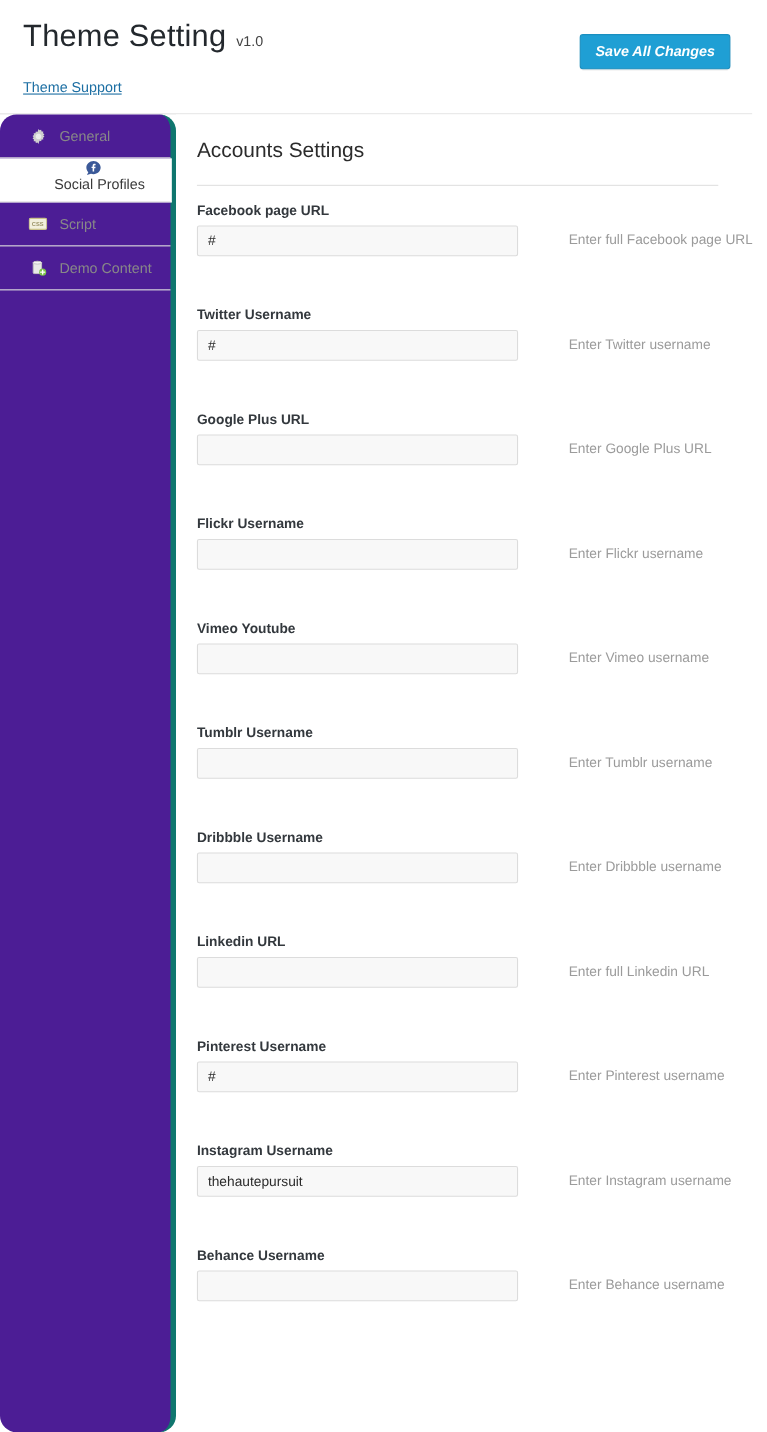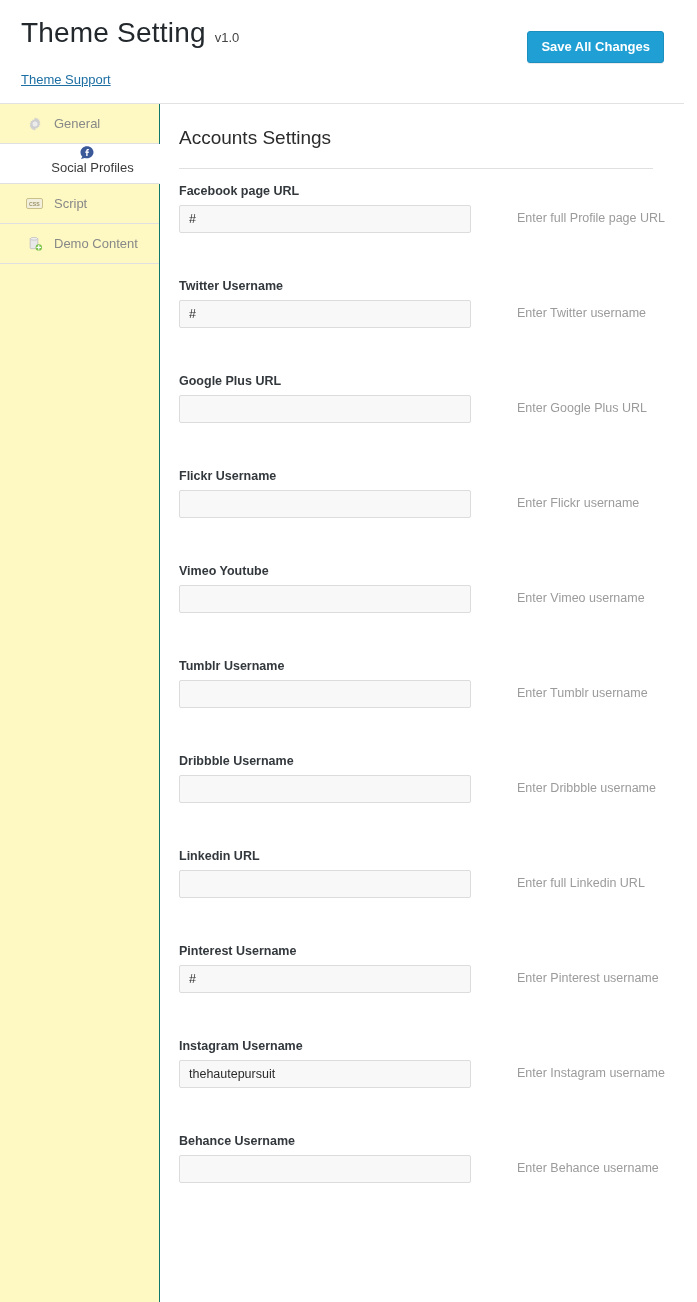--- a/index.html
+++ b/index.html
@@ -17,27 +17,28 @@
   .title-row { position: absolute; left: 21px; top: 19px; display: flex; align-items: baseline; }
   .page-title { font-size: 28px; font-weight: 400; color: #23282d; letter-spacing: .2px; line-height: 1; }
   .version { font-size: 13px; color: #444; margin-left: 9px; font-weight: 400; }
   .support-link { position: absolute; left: 21px; top: 72px; font-size: 13px; color: #1d6fa3; text-decoration: underline; cursor: pointer; }
   .save-btn {
     position: absolute; right: 20px; top: 31px;
     background: #1f9fd4; border: 1px solid #1a8fc0; border-radius: 3px;
     color: #ffffff; font-size: 13px; font-weight: bold;
     padding: 8px 13px 9px; cursor: pointer; line-height: 1;
     box-shadow: 0 1px 0 rgba(0,0,0,.08);
+    font-style: italic;
   }
 
   
   .body-wrap { position: relative; display: flex; height: 1198px; }
 
   
-  .sidebar { width: 160px; background: #fef9c3; border-right: 1px solid #0f766e; flex: 0 0 160px; }
+  .sidebar { width: 160px; background: #4c1d95; border-right: 5px solid #0f766e; flex: 0 0 160px; border-radius: 15px; }
   .nav-item {
     position: relative; display: flex; align-items: center;
     height: 40px; padding-left: 26px; cursor: pointer;
     border-bottom: 1px solid #e0e0e0;
     font-size: 13px; color: #888888;
   }
   .nav-item.active { background: #ffffff; color: #3a3a3a; border-right: 1px solid #ffffff; margin-right: -1px; flex-direction: column; }
   .nav-icon { width: 17px; height: 17px; margin-right: 11px; display: flex; align-items: center; justify-content: center; flex: 0 0 17px; }
   .nav-label { line-height: 1; white-space: nowrap; }
 
@@ -122,21 +123,21 @@
 
     </nav>
 
     <main class="content">
       <h2 class="section-title">Accounts Settings</h2>
       <div class="section-rule"></div>
 
       <div class="field-row">
         <label class="field-label">Facebook page URL</label>
         <input class="field-input" type="text" value="#" style="">
-        <span class="field-hint">Enter full Profile page URL</span>
+        <span class="field-hint">Enter full Facebook page URL</span>
       </div>
 
       <div class="field-row">
         <label class="field-label">Twitter Username</label>
         <input class="field-input" type="text" value="#" style="">
         <span class="field-hint">Enter Twitter username</span>
       </div>
 
       <div class="field-row">
         <label class="field-label">Google Plus URL</label>

